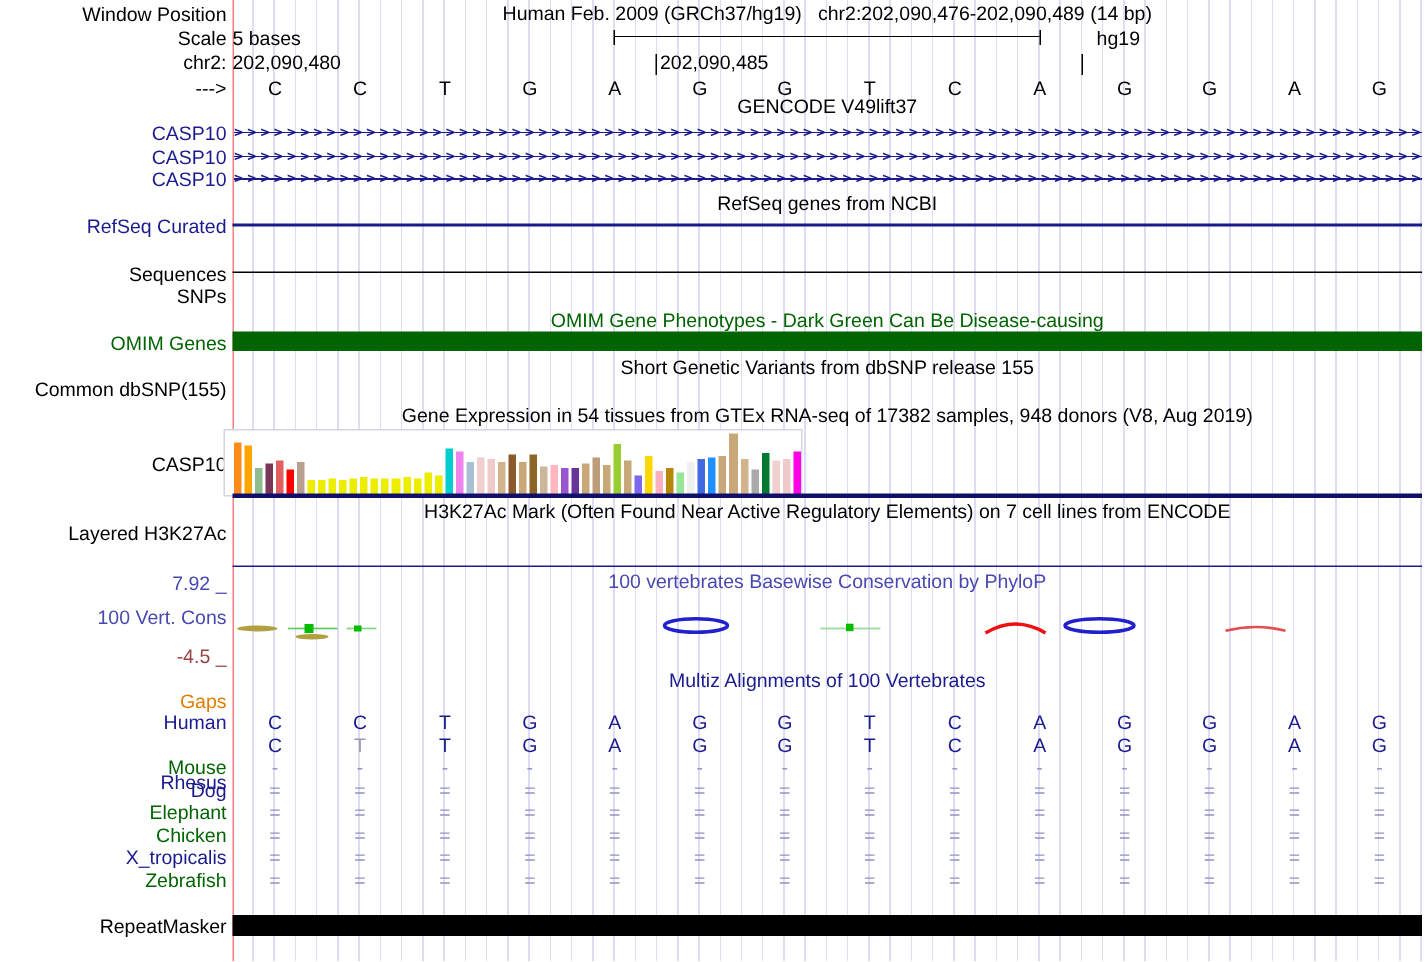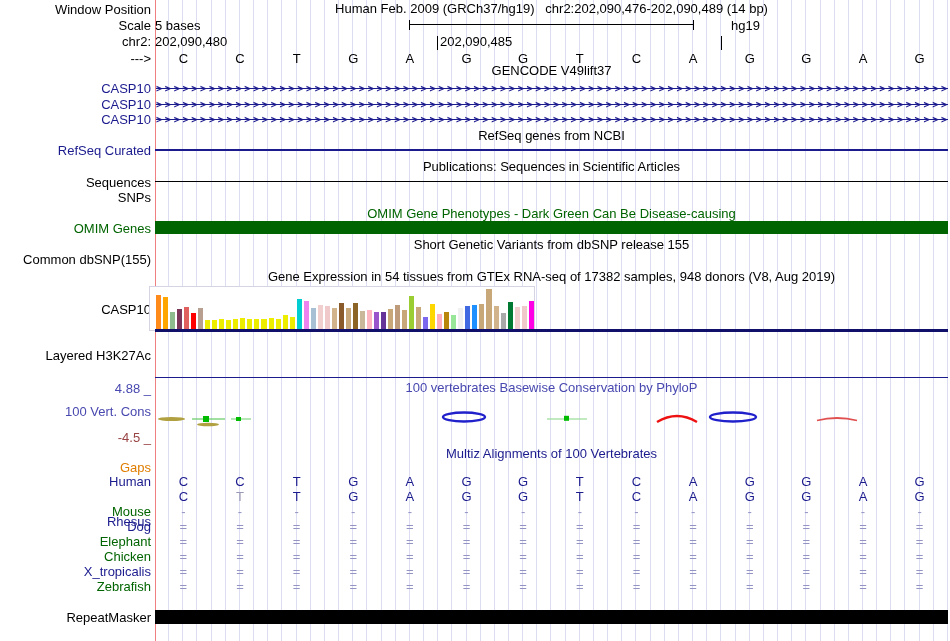--- a/index.html
+++ b/index.html
@@ -80,21 +80,20 @@
   <div class="lbl navy" style="top:97px">CASP10</div>
   <div class="lbl navy" style="top:112px">CASP10</div>
   <div class="arrowline" style="top:82px">&gt;&gt;&gt;&gt;&gt;&gt;&gt;&gt;&gt;&gt;&gt;&gt;&gt;&gt;&gt;&gt;&gt;&gt;&gt;&gt;&gt;&gt;&gt;&gt;&gt;&gt;&gt;&gt;&gt;&gt;&gt;&gt;&gt;&gt;&gt;&gt;&gt;&gt;&gt;&gt;&gt;&gt;&gt;&gt;&gt;&gt;&gt;&gt;&gt;&gt;&gt;&gt;&gt;&gt;&gt;&gt;&gt;&gt;&gt;&gt;&gt;&gt;&gt;&gt;&gt;&gt;&gt;&gt;&gt;&gt;&gt;&gt;&gt;&gt;&gt;&gt;&gt;&gt;&gt;&gt;&gt;&gt;&gt;&gt;&gt;&gt;&gt;&gt;&gt;&gt;&gt;&gt;&gt;&gt;&gt;&gt;&gt;&gt;&gt;&gt;&gt;&gt;&gt;&gt;&gt;&gt;&gt;&gt;&gt;&gt;&gt;&gt;&gt;&gt;&gt;&gt;&gt;&gt;&gt;&gt;&gt;&gt;&gt;&gt;&gt;&gt;&gt;&gt;&gt;&gt;</div>
   <div class="arrowline" style="top:98px">&gt;&gt;&gt;&gt;&gt;&gt;&gt;&gt;&gt;&gt;&gt;&gt;&gt;&gt;&gt;&gt;&gt;&gt;&gt;&gt;&gt;&gt;&gt;&gt;&gt;&gt;&gt;&gt;&gt;&gt;&gt;&gt;&gt;&gt;&gt;&gt;&gt;&gt;&gt;&gt;&gt;&gt;&gt;&gt;&gt;&gt;&gt;&gt;&gt;&gt;&gt;&gt;&gt;&gt;&gt;&gt;&gt;&gt;&gt;&gt;&gt;&gt;&gt;&gt;&gt;&gt;&gt;&gt;&gt;&gt;&gt;&gt;&gt;&gt;&gt;&gt;&gt;&gt;&gt;&gt;&gt;&gt;&gt;&gt;&gt;&gt;&gt;&gt;&gt;&gt;&gt;&gt;&gt;&gt;&gt;&gt;&gt;&gt;&gt;&gt;&gt;&gt;&gt;&gt;&gt;&gt;&gt;&gt;&gt;&gt;&gt;&gt;&gt;&gt;&gt;&gt;&gt;&gt;&gt;&gt;&gt;&gt;&gt;&gt;&gt;&gt;&gt;&gt;&gt;&gt;</div>
   <div class="arrowline" style="top:113px">&gt;&gt;&gt;&gt;&gt;&gt;&gt;&gt;&gt;&gt;&gt;&gt;&gt;&gt;&gt;&gt;&gt;&gt;&gt;&gt;&gt;&gt;&gt;&gt;&gt;&gt;&gt;&gt;&gt;&gt;&gt;&gt;&gt;&gt;&gt;&gt;&gt;&gt;&gt;&gt;&gt;&gt;&gt;&gt;&gt;&gt;&gt;&gt;&gt;&gt;&gt;&gt;&gt;&gt;&gt;&gt;&gt;&gt;&gt;&gt;&gt;&gt;&gt;&gt;&gt;&gt;&gt;&gt;&gt;&gt;&gt;&gt;&gt;&gt;&gt;&gt;&gt;&gt;&gt;&gt;&gt;&gt;&gt;&gt;&gt;&gt;&gt;&gt;&gt;&gt;&gt;&gt;&gt;&gt;&gt;&gt;&gt;&gt;&gt;&gt;&gt;&gt;&gt;&gt;&gt;&gt;&gt;&gt;&gt;&gt;&gt;&gt;&gt;&gt;&gt;&gt;&gt;&gt;&gt;&gt;&gt;&gt;&gt;&gt;&gt;&gt;&gt;&gt;&gt;&gt;</div>
 
   <div class="title" style="top:129px">RefSeq genes from NCBI</div>
   <div class="lbl navy" style="top:143px">RefSeq Curated</div>
   <div class="hline" style="top:149px;height:2px;background:#1b1b8e"></div>
 
-  <div class="title" style="top:160px">Publications: Sequences in Scientific Articles</div>
   <div class="lbl" style="top:175px">Sequences</div>
   <div class="hline" style="top:181px;height:1px;background:#000"></div>
   <div class="lbl" style="top:190px">SNPs</div>
 
   <div class="title green" style="top:207px">OMIM Gene Phenotypes - Dark Green Can Be Disease-causing</div>
   <div class="lbl green" style="top:221px">OMIM Genes</div>
   <div class="hline" style="top:221px;height:13px;background:#006400"></div>
 
   <div class="title" style="top:238px">Short Genetic Variants from dbSNP release 155</div>
   <div class="lbl" style="top:252px">Common dbSNP(155)</div>
@@ -153,25 +152,26 @@
       <div class="bar" style="height: 41px; background: rgb(200, 168, 120);"></div>
       <div class="bar" style="height: 24px; background: rgb(210, 180, 140);"></div>
       <div class="bar" style="height: 17px; background: rgb(169, 169, 169);"></div>
       <div class="bar" style="height: 28px; background: rgb(0, 122, 51);"></div>
       <div class="bar" style="height: 23px; background: rgb(242, 207, 207);"></div>
       <div class="bar" style="height: 24px; background: rgb(240, 202, 202);"></div>
       <div class="bar" style="height: 29px; background: rgb(255, 0, 230);"></div>
     </div>
   <div class="hline" style="top:329px;height:3px;background:#10106a"></div>
 
+  <div class="title" style="top:334px">H3K27Ac Mark (Often Found Near Active Regulatory Elements) on 7 cell lines from ENCODE</div>
   <div class="lbl" style="top:348px">Layered H3K27Ac</div>
   <div class="hline" style="top:377px;height:1px;background:#1b1b8e"></div>
 
   <div class="title blue" style="top:381px">100 vertebrates Basewise Conservation by PhyloP</div>
-  <div class="lbl blue" style="top:381px">4.88 _</div>
+  <div class="lbl blue" style="top:381px">7.92 _</div>
   <div class="lbl blue" style="top:404px">100 Vert. Cons</div>
   <div class="lbl maroon" style="top:430px">-4.5 _</div>
   <svg id="cons" class="abs" style="left:155px;top:405px" width="793" height="35">
       <ellipse cx="16.5" cy="14" rx="13.5" ry="2" fill="#b0a040"></ellipse>
       <rect x="37" y="13.4" width="33" height="1.2" fill="#66cc66"></rect>
       <rect x="48" y="11" width="6" height="6" fill="#00bb00"></rect>
       <ellipse cx="53" cy="19.5" rx="11" ry="1.8" fill="#b0a040"></ellipse>
       <rect x="76" y="13.4" width="20" height="1.2" fill="#88d888"></rect>
       <rect x="81" y="12" width="5" height="4" fill="#00bb00"></rect>
       <ellipse cx="309" cy="12" rx="21" ry="4.5" fill="none" stroke="#2121cc" stroke-width="2.4"></ellipse>

